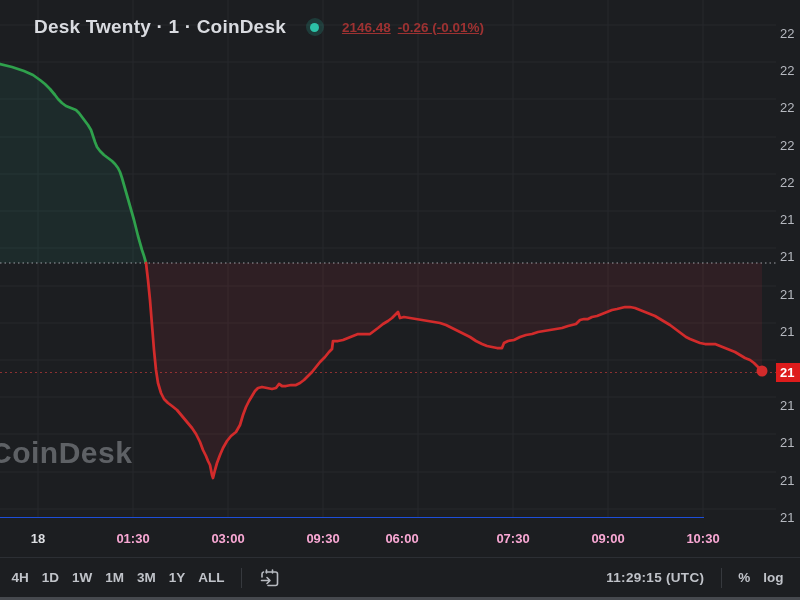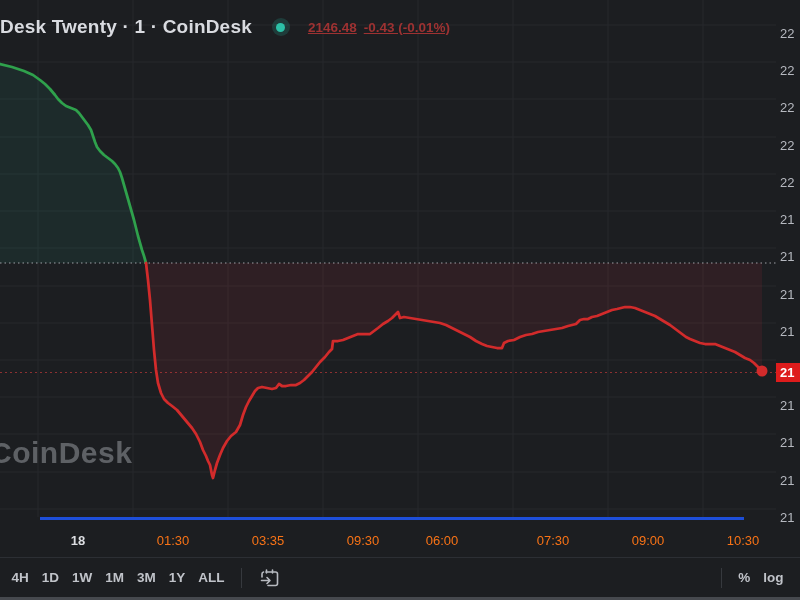--- a/index.html
+++ b/index.html
@@ -1,37 +1,37 @@
 <!DOCTYPE html>
 <html><head>
 <meta charset="utf-8">
 <style>
   html,body{margin:0;padding:0;background:#1c1e21;}
   .app{position:relative;width:800px;height:600px;background:#1c1e21;overflow:hidden;
        font-family:"Liberation Sans","DejaVu Sans",sans-serif;-webkit-font-smoothing:antialiased;}
   #plot{position:absolute;left:0;top:0;display:block;}
   
-  .legend{position:absolute;left:0;top:14px;height:26px;display:flex;align-items:center;z-index:5;}
+  .legend{position:absolute;left:0;top:14px;height:26px;display:flex;align-items:center;z-index:5;padding-left:34px;}
   .legend-title{color:#d9dbe0;font-size:19px;font-weight:600;letter-spacing:.2px;white-space:nowrap;}
   .status-dot{position:relative;width:18px;height:18px;margin:0 18px 0 20px;border-radius:50%;
               background:rgba(40,170,150,.22);flex:0 0 auto;}
   .status-dot-inner{position:absolute;left:4.5px;top:4.5px;width:9px;height:9px;border-radius:50%;background:#2cc1a7;}
   .legend-price,.legend-change{color:#9e3232;font-size:13.5px;font-weight:600;white-space:nowrap;text-decoration:underline;}
   .legend-change{margin-left:7px;}
   
   .watermark{position:absolute;left:-10px;top:436px;font-size:30px;font-weight:700;
              color:rgba(160,163,170,.5);letter-spacing:.5px;z-index:2;}
   
   .y-axis{position:absolute;left:776px;top:8px;width:24px;height:517px;z-index:4;}
   .ylab{position:absolute;left:4px;transform:translateY(-50%);color:#b6b9c0;font-size:13px;font-weight:500;white-space:nowrap;}
   .price-tag{position:absolute;left:776px;top:363px;width:24px;height:19px;background:#de1c1c;z-index:6;
              display:flex;align-items:center;}
   .price-tag span{color:#ffffff;font-size:13px;font-weight:700;padding-left:4px;}
-  .x-axis{position:absolute;left:0;top:517px;width:704px;height:40px;border-top:3px solid #1d4ed8;z-index:4;margin-left:40px;}
-  .xlab{position:absolute;top:50%;transform:translate(-50%,-50%);color:#f97316;font-size:13px;white-space:nowrap;}
+  .x-axis{position:absolute;left:0;top:517px;width:704px;height:40px;border-top:1px solid #1d4ed8;z-index:4;}
+  .xlab{position:absolute;top:50%;transform:translate(-50%,-50%);color:#f9a8d4;font-size:13px;white-space:nowrap;font-weight:bold;}
   .xlab.bold{font-weight:700;color:#dcdee2;}
   
   .toolbar{position:absolute;left:0;top:557px;width:800px;height:40px;border-top:1px solid #2c2f34;
            display:flex;align-items:center;z-index:5;box-sizing:border-box;padding:0 10px 0 5px;}
   .toolbar button{background:none;border:none;cursor:pointer;color:#c0c3c9;font-family:inherit;
                   font-size:13.5px;font-weight:600;padding:4px 0;margin:0 6.5px;}
   .v-divider{width:1px;height:20px;background:#36393e;margin:0 10px;flex:0 0 auto;}
   .icon-btn{display:flex;align-items:center;}
   .spacer{flex:1;}
   .clock{letter-spacing:.3px;}
@@ -94,29 +94,29 @@
   <div class="price-tag">
     <span>21</span>
   </div>
 
   <div class="legend">
     <span class="legend-title">Desk Twenty · 1 · CoinDesk</span>
     <span class="status-dot">
       <span class="status-dot-inner"></span>
     </span>
     <span class="legend-price">2146.48</span>
-    <span class="legend-change">-0.43 (-0.01%)</span>
+    <span class="legend-change">-0.26 (-0.01%)</span>
   </div>
 
   <div class="watermark">CoinDesk</div>
 
   <div class="x-axis">
       <div class="xlab bold" style="left: 38px;">18</div>
       <div class="xlab" style="left: 133px;">01:30</div>
-      <div class="xlab" style="left: 228px;">03:35</div>
+      <div class="xlab" style="left: 228px;">03:00</div>
       <div class="xlab" style="left: 323px;">09:30</div>
       <div class="xlab" style="left: 402px;">06:00</div>
       <div class="xlab" style="left: 513px;">07:30</div>
       <div class="xlab" style="left: 608px;">09:00</div>
       <div class="xlab" style="left: 703px;">10:30</div>
     </div>
 
   <div class="toolbar">
     <button>4H</button>
     <button>1D</button>
@@ -130,19 +130,20 @@
       <svg width="22" height="22" viewBox="0 0 22 22">
         <g fill="none" stroke="#b7bac0" stroke-width="1.6" stroke-linecap="round" stroke-linejoin="round">
           <path d="M7.5 3 v3 M13.5 3 v3"></path>
           <path d="M7 5 h9.5 a2 2 0 0 1 2 2 v9.5 a2 2 0 0 1 -2 2 h-7.5"></path>
           <path d="M4.5 5 a2 2 0 0 0 -1.5 2 v3"></path>
           <path d="M2.5 13.5 h8 M8 10.5 l3 3 l-3 3"></path>
         </g>
       </svg>
     </button>
     <div class="spacer"></div>
+    <button class="clock">11:29:15 (UTC)</button>
     <div class="v-divider"></div>
     <button>%</button>
     <button>log</button>
   </div>
 
   <div class="bottom-strip"></div>
 </div>
 
 </body></html>

